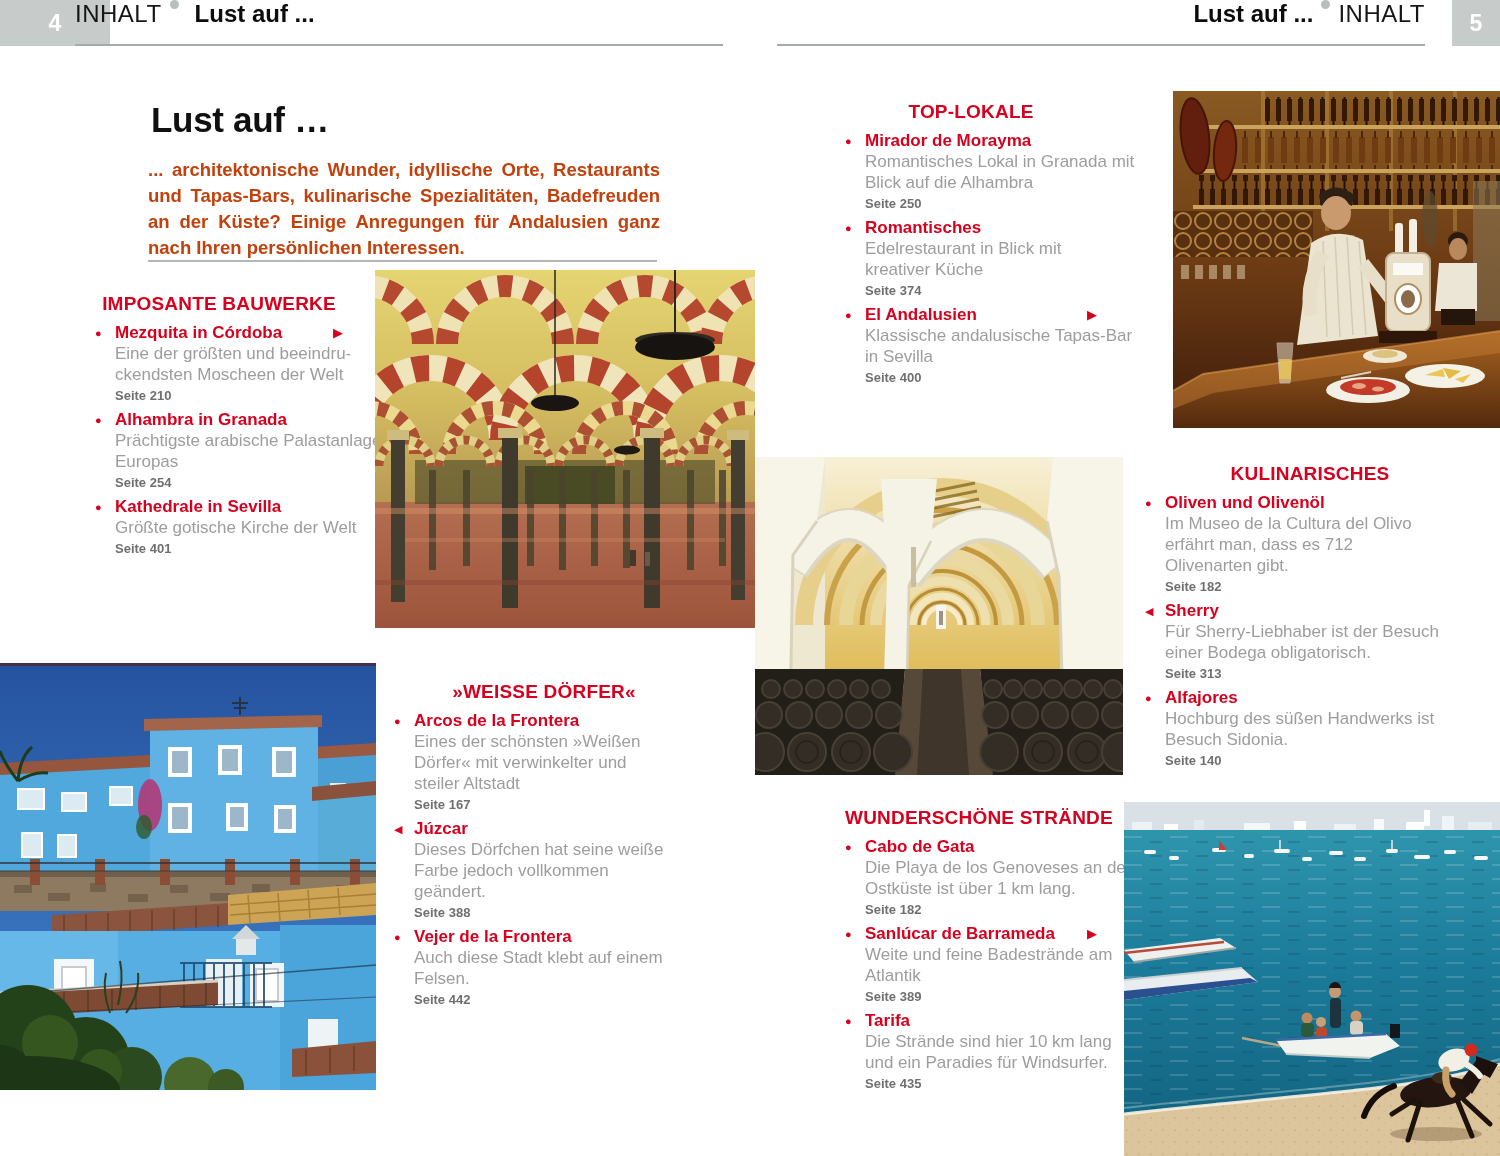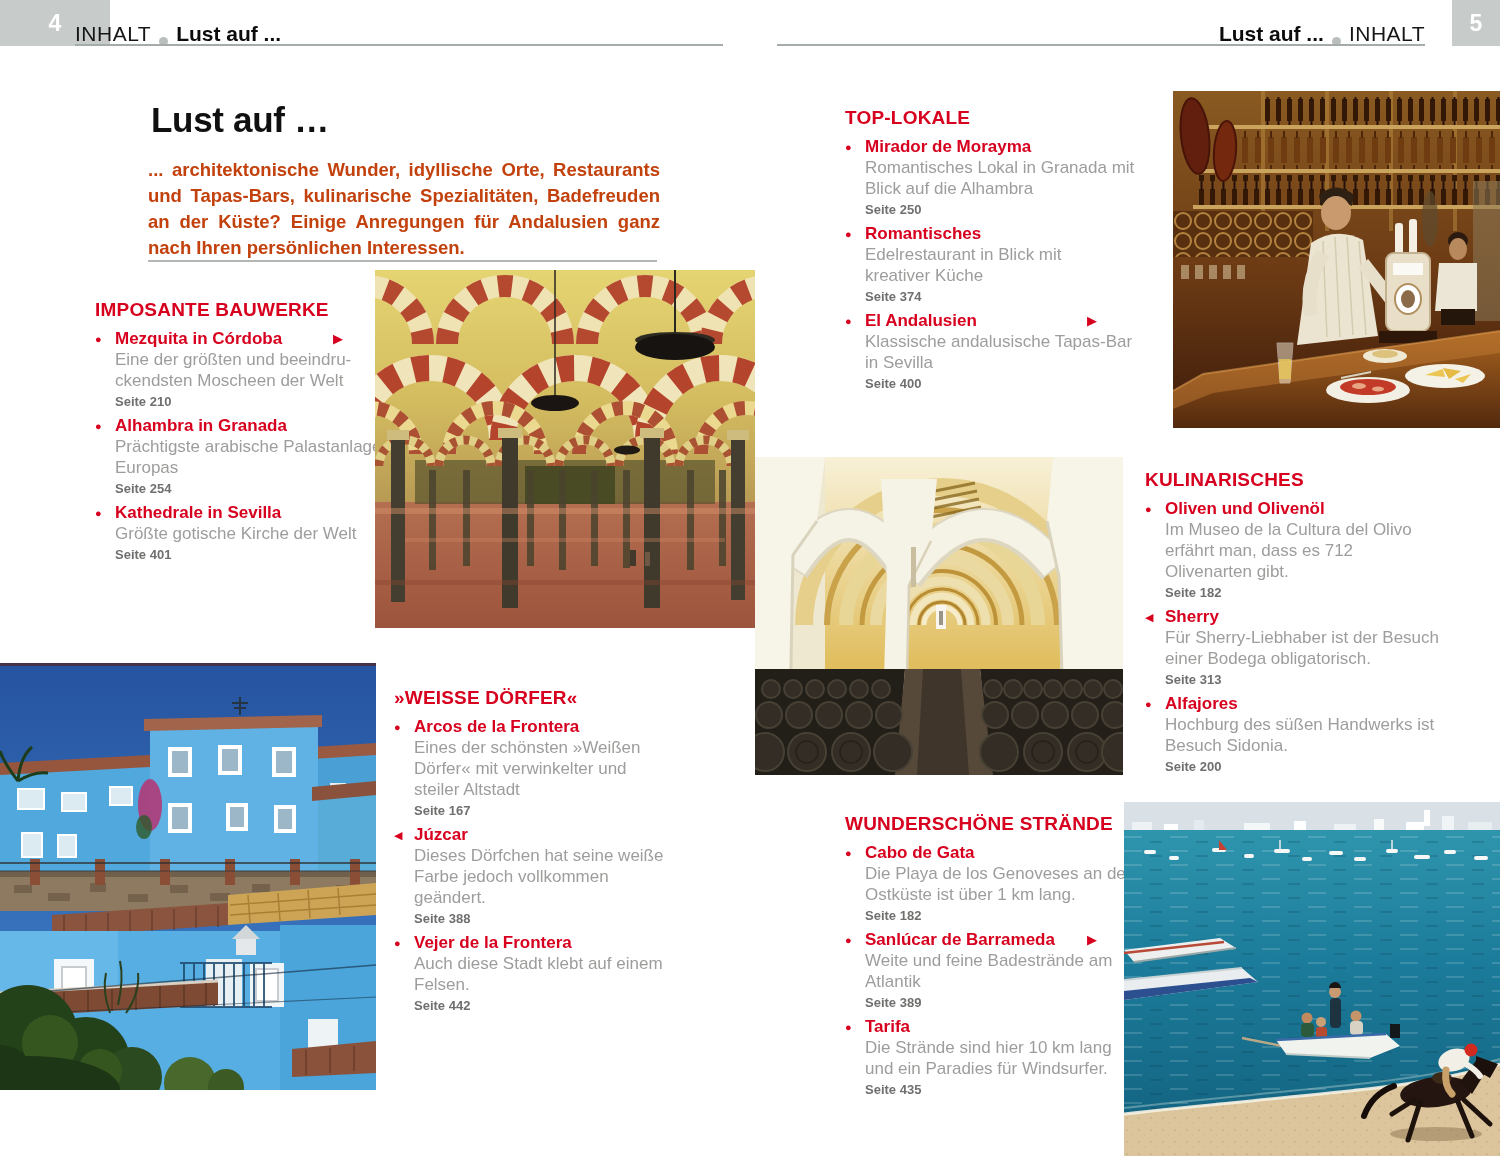--- a/index.html
+++ b/index.html
@@ -12,39 +12,39 @@
   }
   html,body{margin:0;padding:0;background:#ffffff;}
   body{font-family:"Liberation Sans","DejaVu Sans",sans-serif;}
   #board{position:relative;width:1500px;height:1156px;background:#fff;overflow:hidden;}
 
   
   .pagebox{position:absolute;top:0;height:46px;background:var(--boxgray);
     color:#fff;font-weight:bold;font-size:23px;display:flex;align-items:center;justify-content:center;}
   .pagebox.l{left:0;width:110px;}
   .pagebox.r{left:1452px;width:48px;}
-  .runhead{position:absolute;top:0;height:46px;display:flex;align-items:flex-end;gap:8px;font-size:21px;color:var(--ink);}
+  .runhead{position:absolute;top:0;height:46px;display:flex;align-items:flex-start;gap:8px;font-size:24px;color:var(--ink);}
   .runhead.l{left:75px;}
   .runhead.r{right:75px;}
   .runhead .lbl{font-weight:400;letter-spacing:.5px;}
-  .runhead .ttl{font-weight:bold;color:#0c0c0c;}
+  .runhead .ttl{font-weight:bold;color:#0c0c0c;margin-left:8px;}
   .sepdot{width:9px;height:9px;border-radius:50%;background:#b9c0bc;display:inline-block;}
   .hrule{position:absolute;height:2px;background:var(--rule);}
   .hrule.hl{left:75px;top:44px;width:648px;}
   .hrule.hr{left:777px;top:44px;width:648px;}
   .hrule.intro{left:148px;top:260px;width:509px;height:1.5px;background:#b2b7b4;}
 
   
   .bigtitle{position:absolute;left:151px;top:100px;font-size:35px;font-weight:bold;color:#101010;letter-spacing:-.3px;}
   .introp{position:absolute;left:148px;top:157px;width:512px;font-size:18.5px;line-height:26px;
     font-weight:bold;color:#c2410c;text-align:justify;}
 
   
   .sec{position:absolute;}
-  .sec h3{margin:8px 0 7px 0;font-size:19px;font-weight:bold;color:var(--red);letter-spacing:.2px;white-space:nowrap;}
+  .sec h3{margin:2px 0 7px 0;font-size:19px;font-weight:bold;color:var(--red);letter-spacing:.2px;white-space:nowrap;text-align:center;}
   .item{position:relative;padding-left:20px;margin-bottom:3px;}
   .mk{position:absolute;left:0;top:1px;font-size:11px;color:var(--red);line-height:21px;}
   .ihead{display:flex;justify-content:space-between;align-items:flex-end;font-size:17px;font-weight:bold;
     color:var(--red);line-height:21px;white-space:nowrap;}
   .arr{font-size:13px;color:var(--red);}
   .dl{font-size:17px;line-height:21px;color:var(--desc);white-space:nowrap;}
   .pg{font-size:13px;line-height:21px;font-weight:bold;color:var(--seite);white-space:nowrap;}
 
   .sec.imposante{left:95px;top:291px;width:248px;}
   .sec.weisse{left:394px;top:679px;width:300px;}
@@ -203,21 +203,21 @@
       <div class="dl">einer Bodega obligatorisch.</div>
       <div class="pg">Seite 313</div>
     </div>
     <div class="item">
       <span class="mk">●</span>
       <div class="ihead">
           <span>Alfajores</span>
         </div>
       <div class="dl">Hochburg des süßen Handwerks ist</div>
       <div class="dl">Besuch Sidonia.</div>
-      <div class="pg">Seite 200</div>
+      <div class="pg">Seite 140</div>
     </div>
   </div>
 
   <div class="sec straende">
     <h3>WUNDERSCHÖNE STRÄNDE</h3>
     <div class="item">
       <span class="mk">●</span>
       <div class="ihead">
           <span>Cabo de Gata</span>
         </div>

